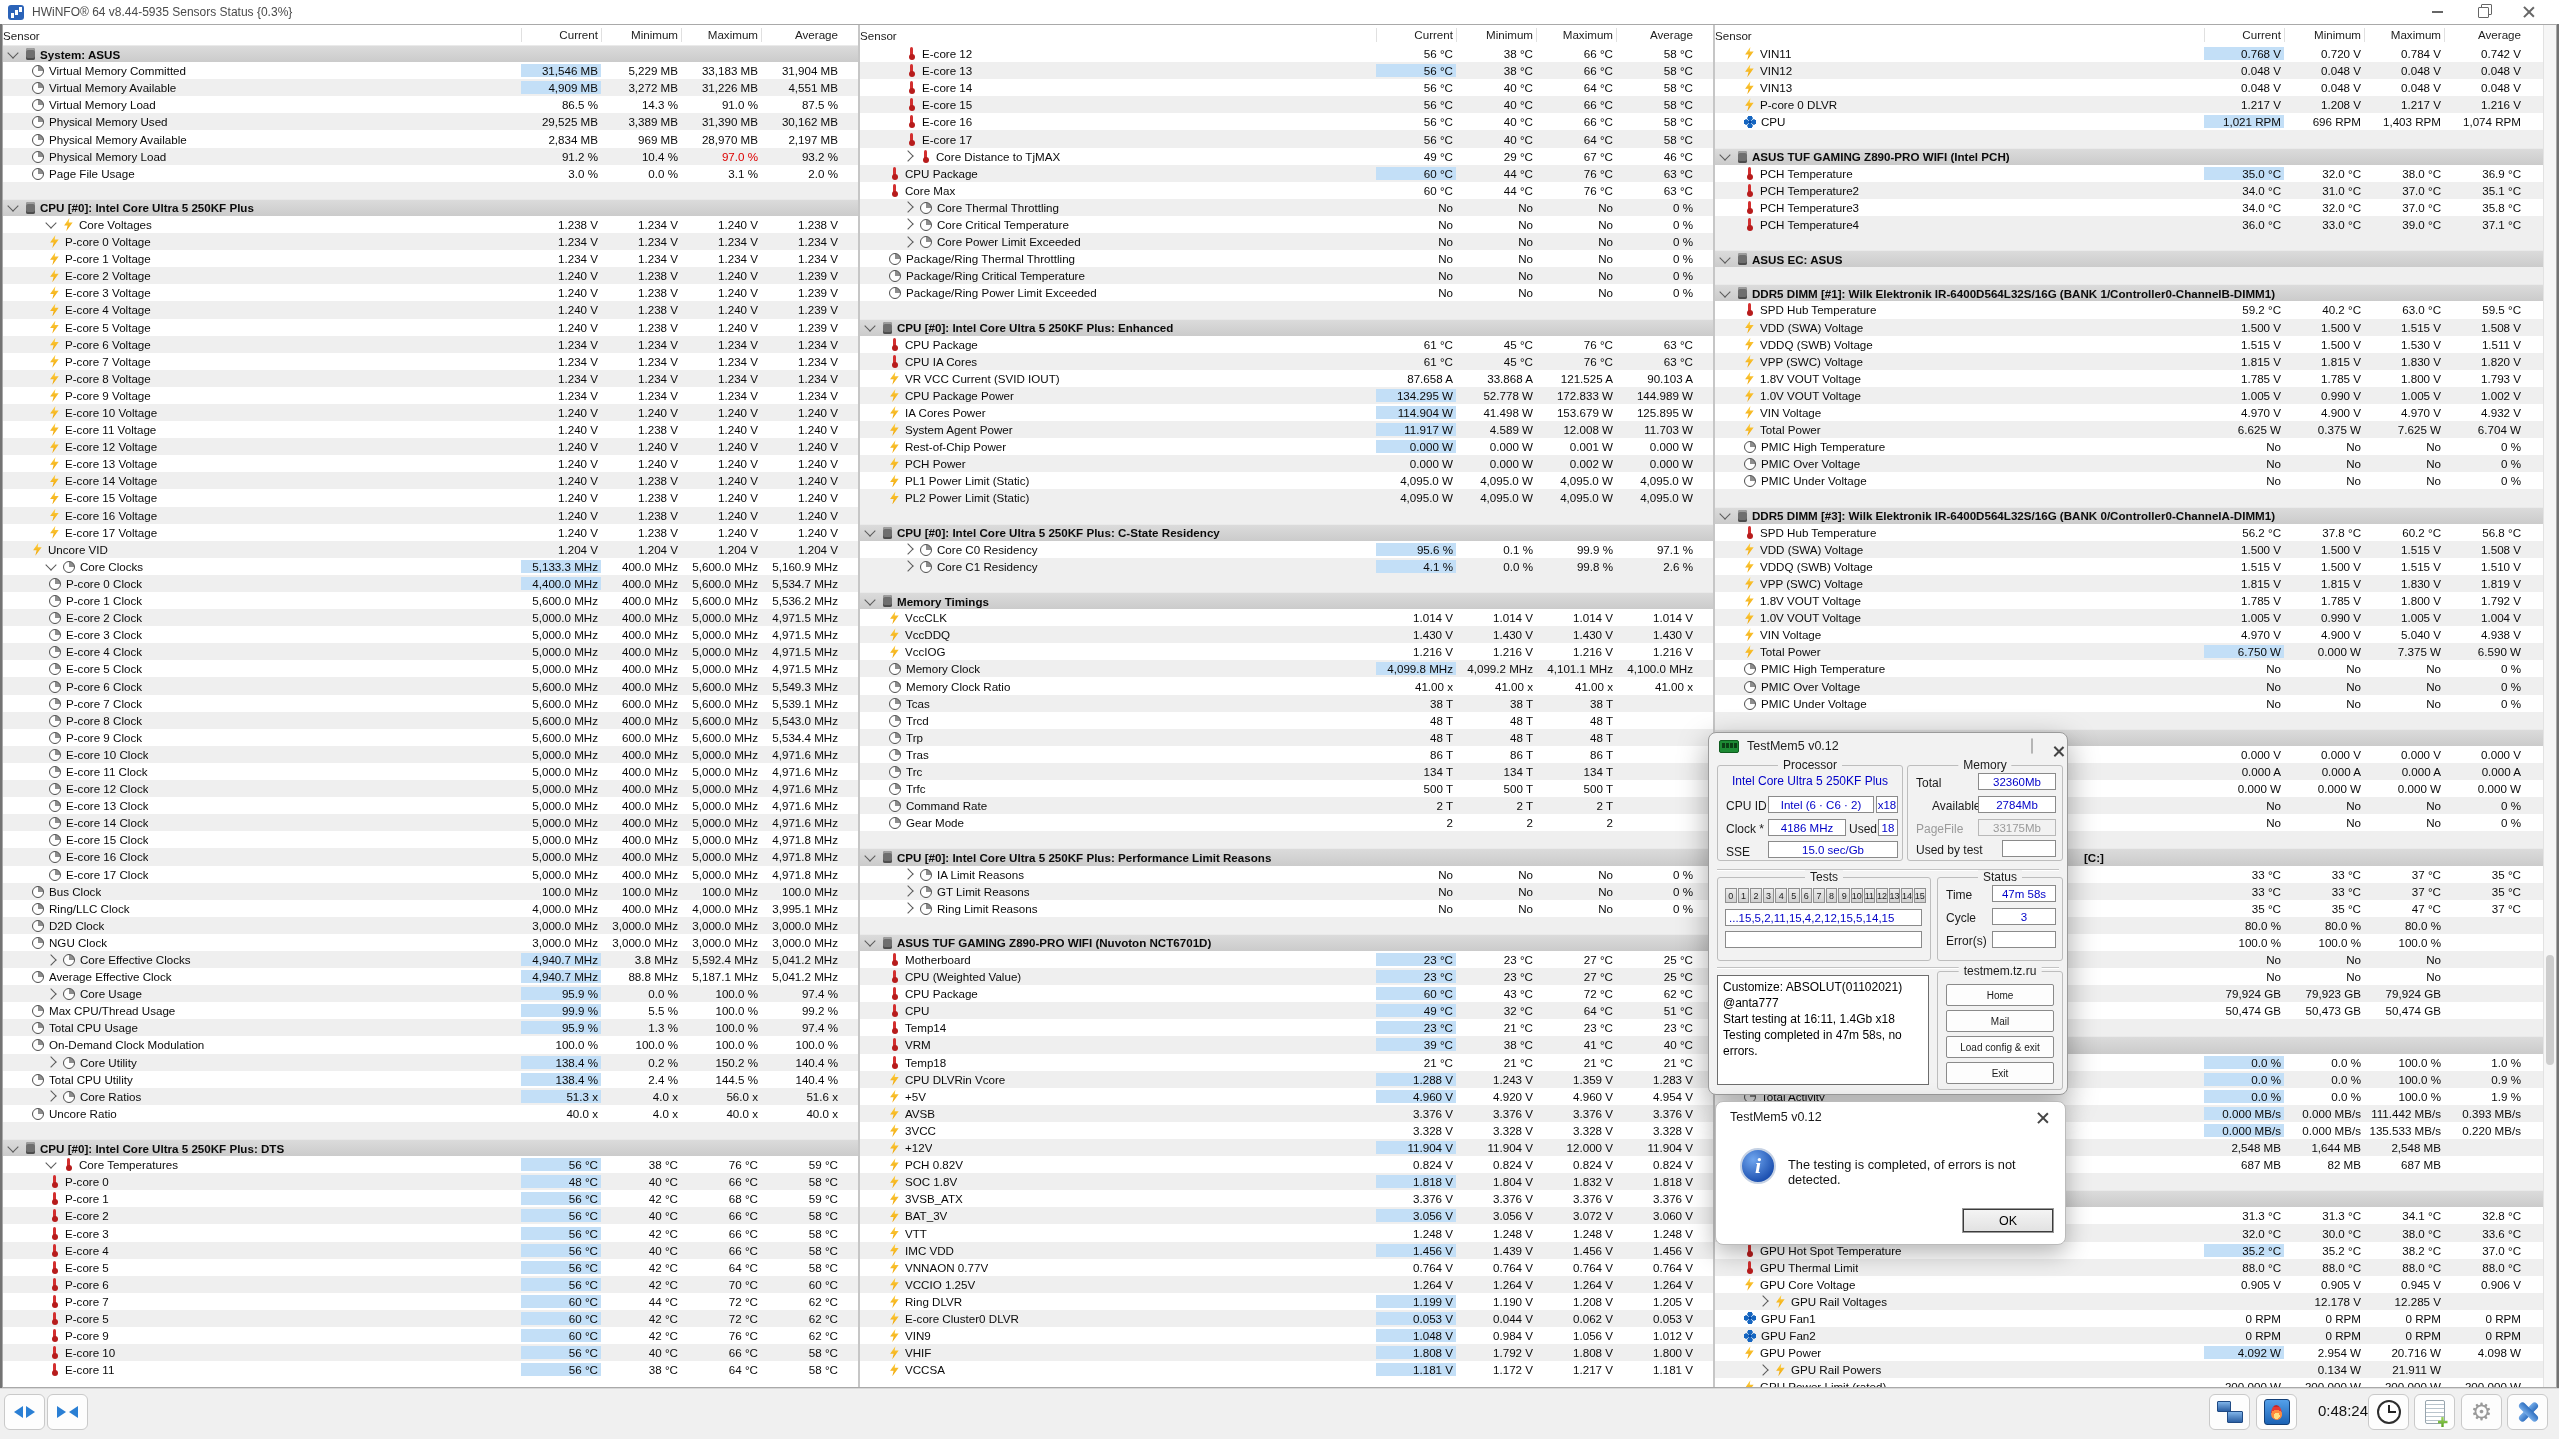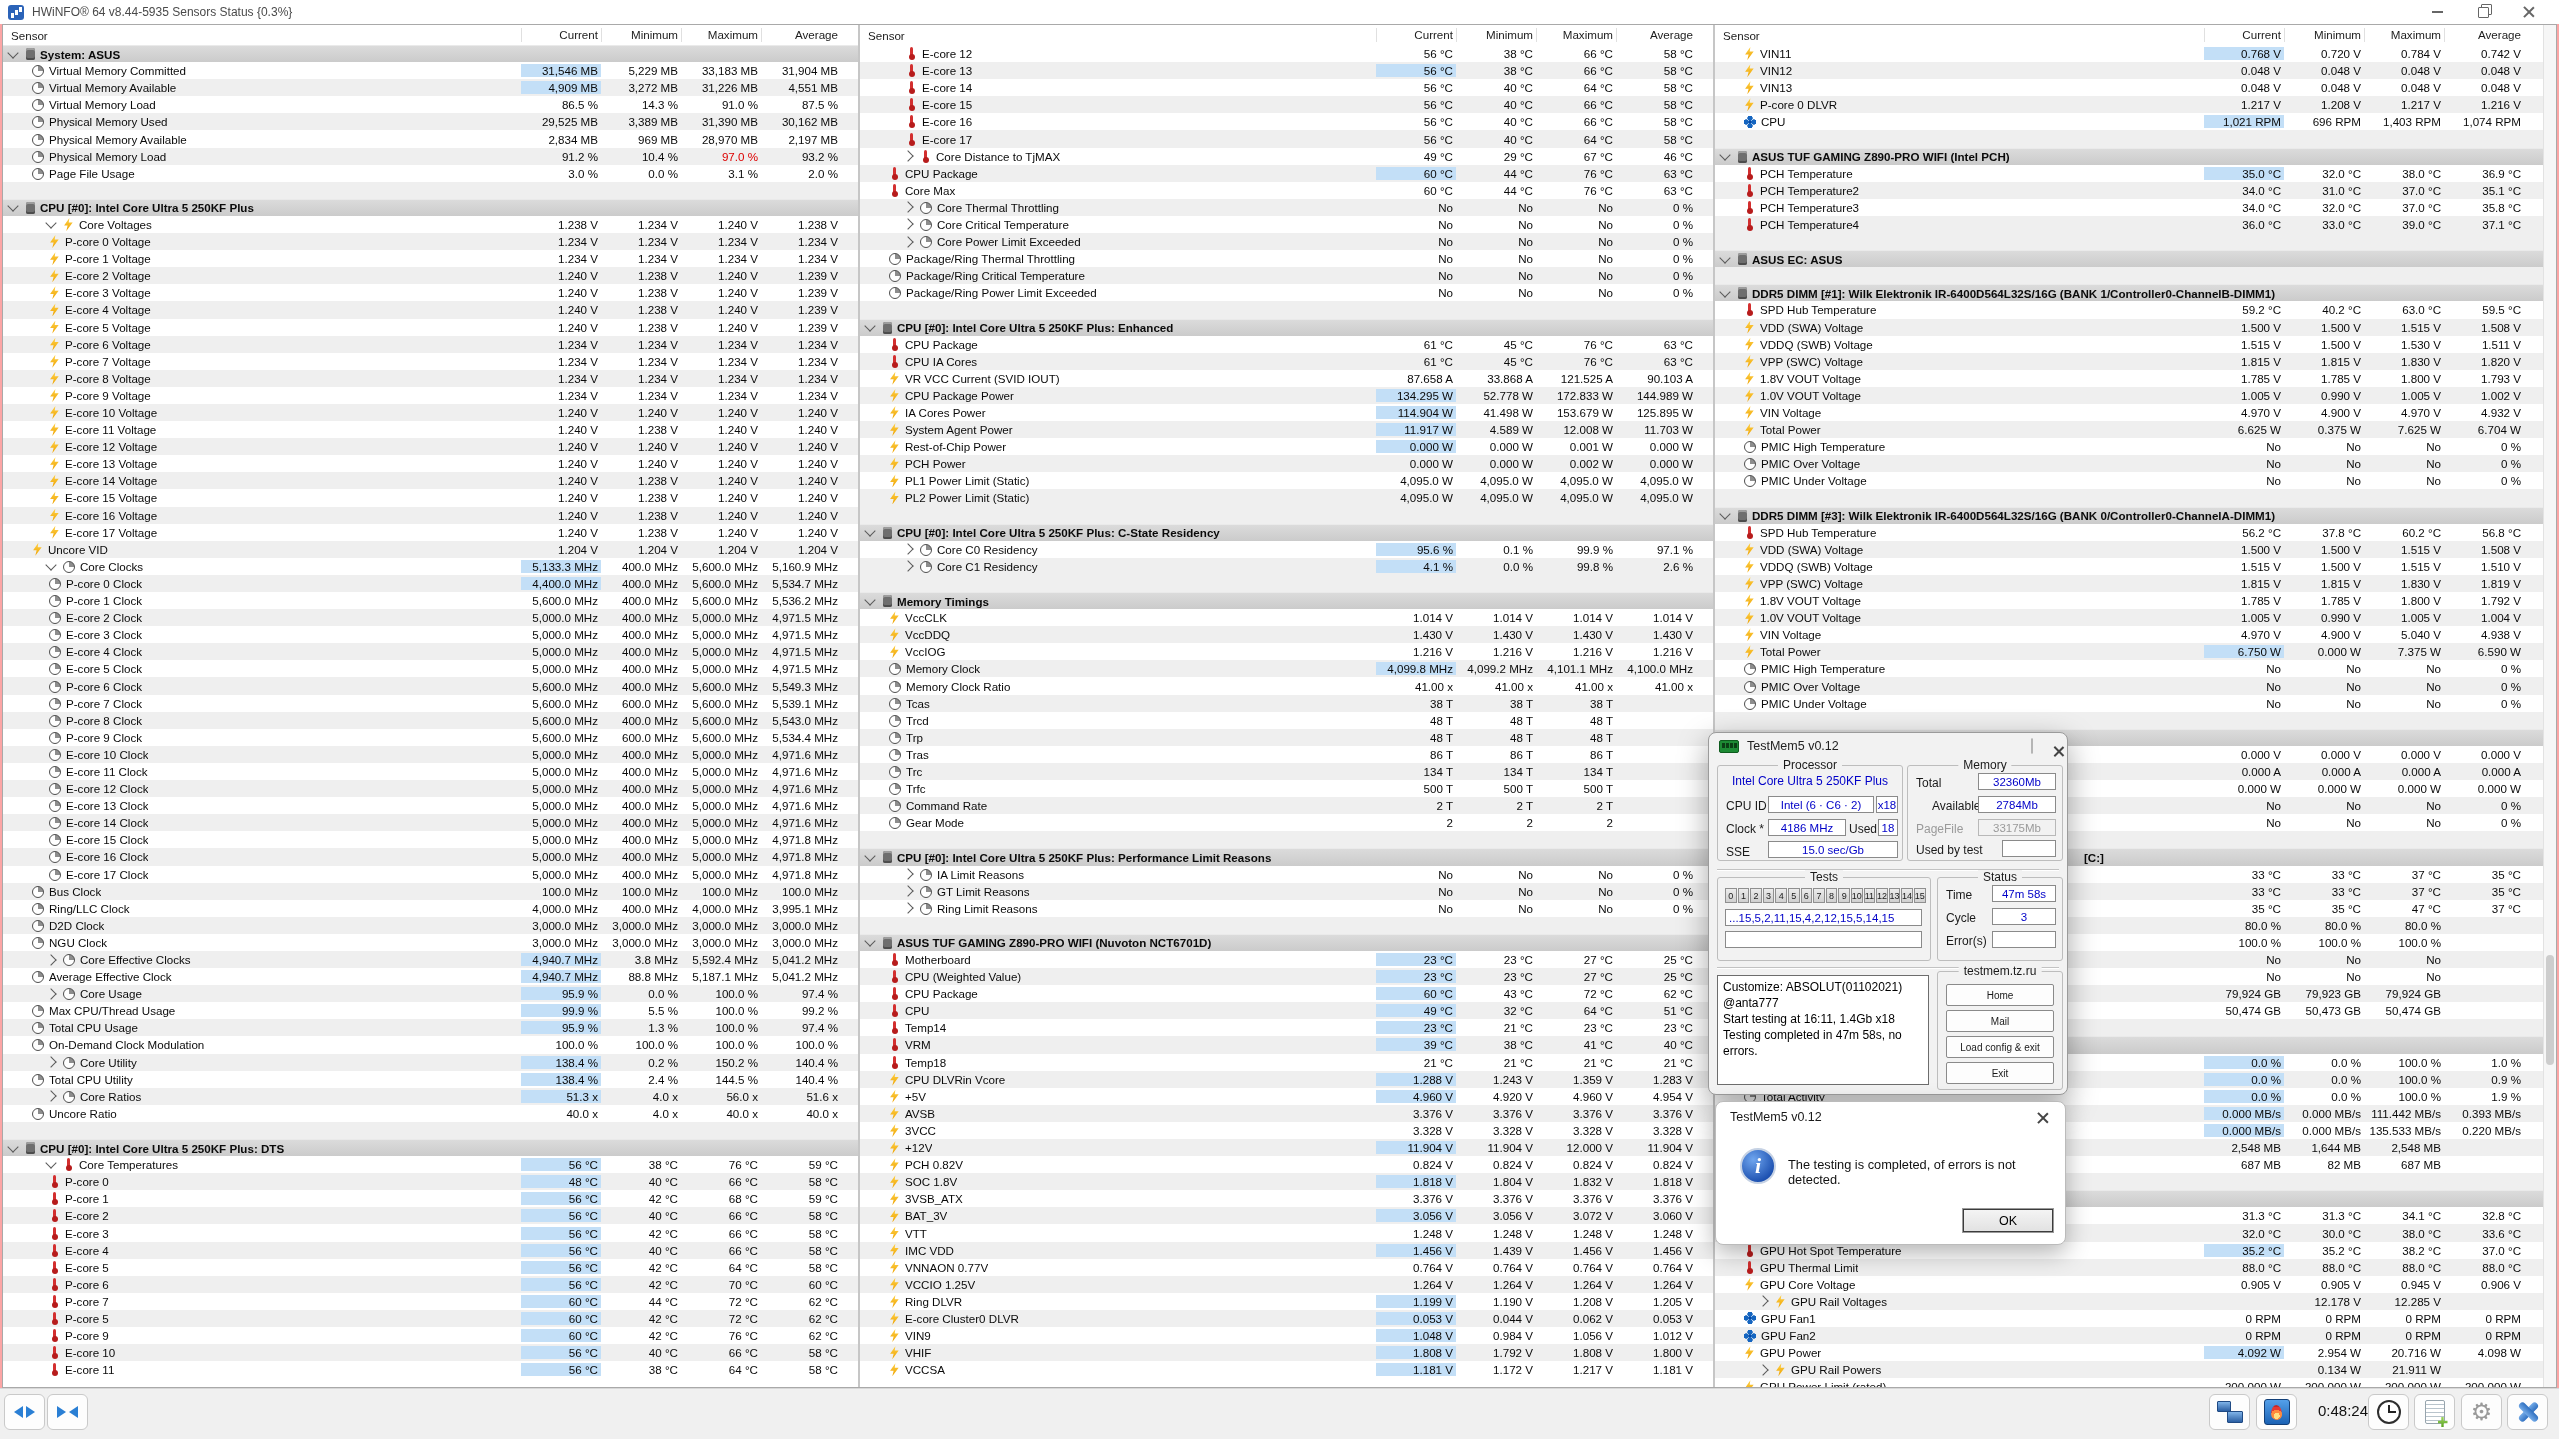--- a/index.html
+++ b/index.html
@@ -1,16 +1,16 @@
 <!DOCTYPE html>
 <html><head>
 <meta charset="utf-8">
 <style>
 html,body{margin:0;padding:0}
-.screen{position:relative;width:2559px;height:1439px;background:#fca5a5;font-family:"Liberation Sans",sans-serif;overflow:hidden}
+.screen{position:relative;width:2559px;height:1439px;background:#737373;font-family:"Liberation Sans",sans-serif;overflow:hidden}
 
 .titlebar{position:absolute;left:0;top:0;width:2559px;height:24px;background:#fff;display:flex;align-items:center;padding:0 8px;box-sizing:border-box;gap:8px;z-index:6}
 .appicon{width:16px;height:15px;background:#2b63b8;border-radius:3px;position:relative;flex:none}
 .appicon::before{content:"";position:absolute;left:3px;bottom:2px;width:2.5px;height:5px;background:#fff;box-shadow:4px -3px 0 #fff,8px -6px 0 #fff}
 .title-text{font-size:12px;color:#4a4a4a}
 .win-controls{margin-left:auto;display:flex;align-items:center;gap:14px;padding-right:6px}
 .wc{width:32px;height:20px;display:flex;align-items:center;justify-content:center}
 .wc-min{width:11px;height:1.5px;background:#666}
 .wc-max{width:9px;height:9px;border:1.2px solid #666;border-radius:1px;position:relative;background:#fff}
 .wc-max::before{content:"";position:absolute;left:2px;top:-4px;width:9px;height:9px;border:1.2px solid #666;border-radius:1px;z-index:-1}
@@ -32,21 +32,21 @@
 .thead{height:20px;color:#1c1c1c}
 .thead .cell{border-left:1px solid #e0e0e0;height:14px;line-height:14px}
 .even{background:#fff}.odd{background:#efefef}
 .blank{background:#efefef}
 .sect{background:linear-gradient(#dbdbdb,#cbcbcb);font-weight:bold;border-top:1px solid #eaeaea}
 .lbl{flex:1;display:flex;align-items:center;overflow:hidden;height:100%}
 .lbl-text{overflow:hidden;text-overflow:clip}
 .cell{flex:none;width:80px;text-align:right;padding-right:3px;box-sizing:border-box}
 .hl{background:#c3dff7}
 .red{color:#dd0000}
-.pl0{padding-left:29px}.pl1{padding-left:44px}.pl2{padding-left:46px}.plh{padding-left:8px}
+.pl0{padding-left:29px}.pl1{padding-left:44px}.pl2{padding-left:46px}.plh{}
 .chev{flex:none;width:7px;height:7px;border-right:1.4px solid #5a5a5a;border-bottom:1.4px solid #5a5a5a;margin-right:8px}
 .chev.o{transform:rotate(45deg);margin-top:-3px}
 .chev.c{transform:rotate(-45deg)}
 .ic{flex:none;width:11px;height:13px;margin-right:5px;position:relative}
 .ic-t::before{content:"";position:absolute;left:4px;top:0;width:3px;height:9px;background:#d32f2f;border-radius:2px}
 .ic-t::after{content:"";position:absolute;left:2.5px;top:7px;width:6px;height:6px;background:#b71c1c;border-radius:50%}
 .ic-v{background:linear-gradient(#ffd24a,#eea200);clip-path:polygon(58% 0,10% 58%,42% 58%,30% 100%,88% 34%,52% 34%)}
 .ic-c{width:10px;height:10px;border:1px solid #4f4f4f;border-radius:50%;background:conic-gradient(#8d8d8d 0 90deg,#fff 90deg 360deg);margin-top:1px}
 .ic-f{width:12px;height:12px;background:radial-gradient(circle at 50% 18%,#1565c0 0 2.4px,transparent 2.9px),radial-gradient(circle at 82% 50%,#1565c0 0 2.4px,transparent 2.9px),radial-gradient(circle at 50% 82%,#1565c0 0 2.4px,transparent 2.9px),radial-gradient(circle at 18% 50%,#1565c0 0 2.4px,transparent 2.9px),radial-gradient(circle at 50% 50%,#0d47a1 0 1.6px,transparent 2px)}
 .ic-d{width:9px;height:12px;background:#6e6e6e;border-radius:2px;box-shadow:inset 0 2px 0 #9d9d9d,inset 0 -2px 0 #4c4c4c;margin-left:1px}

